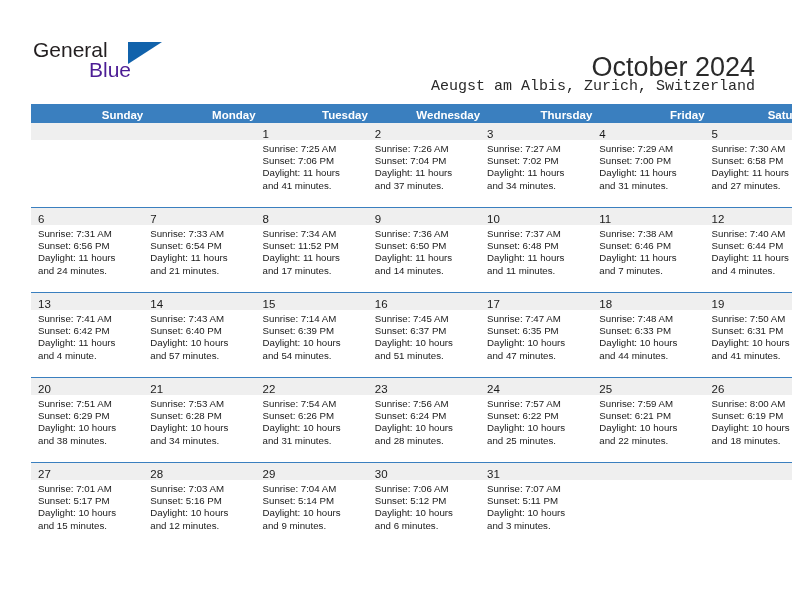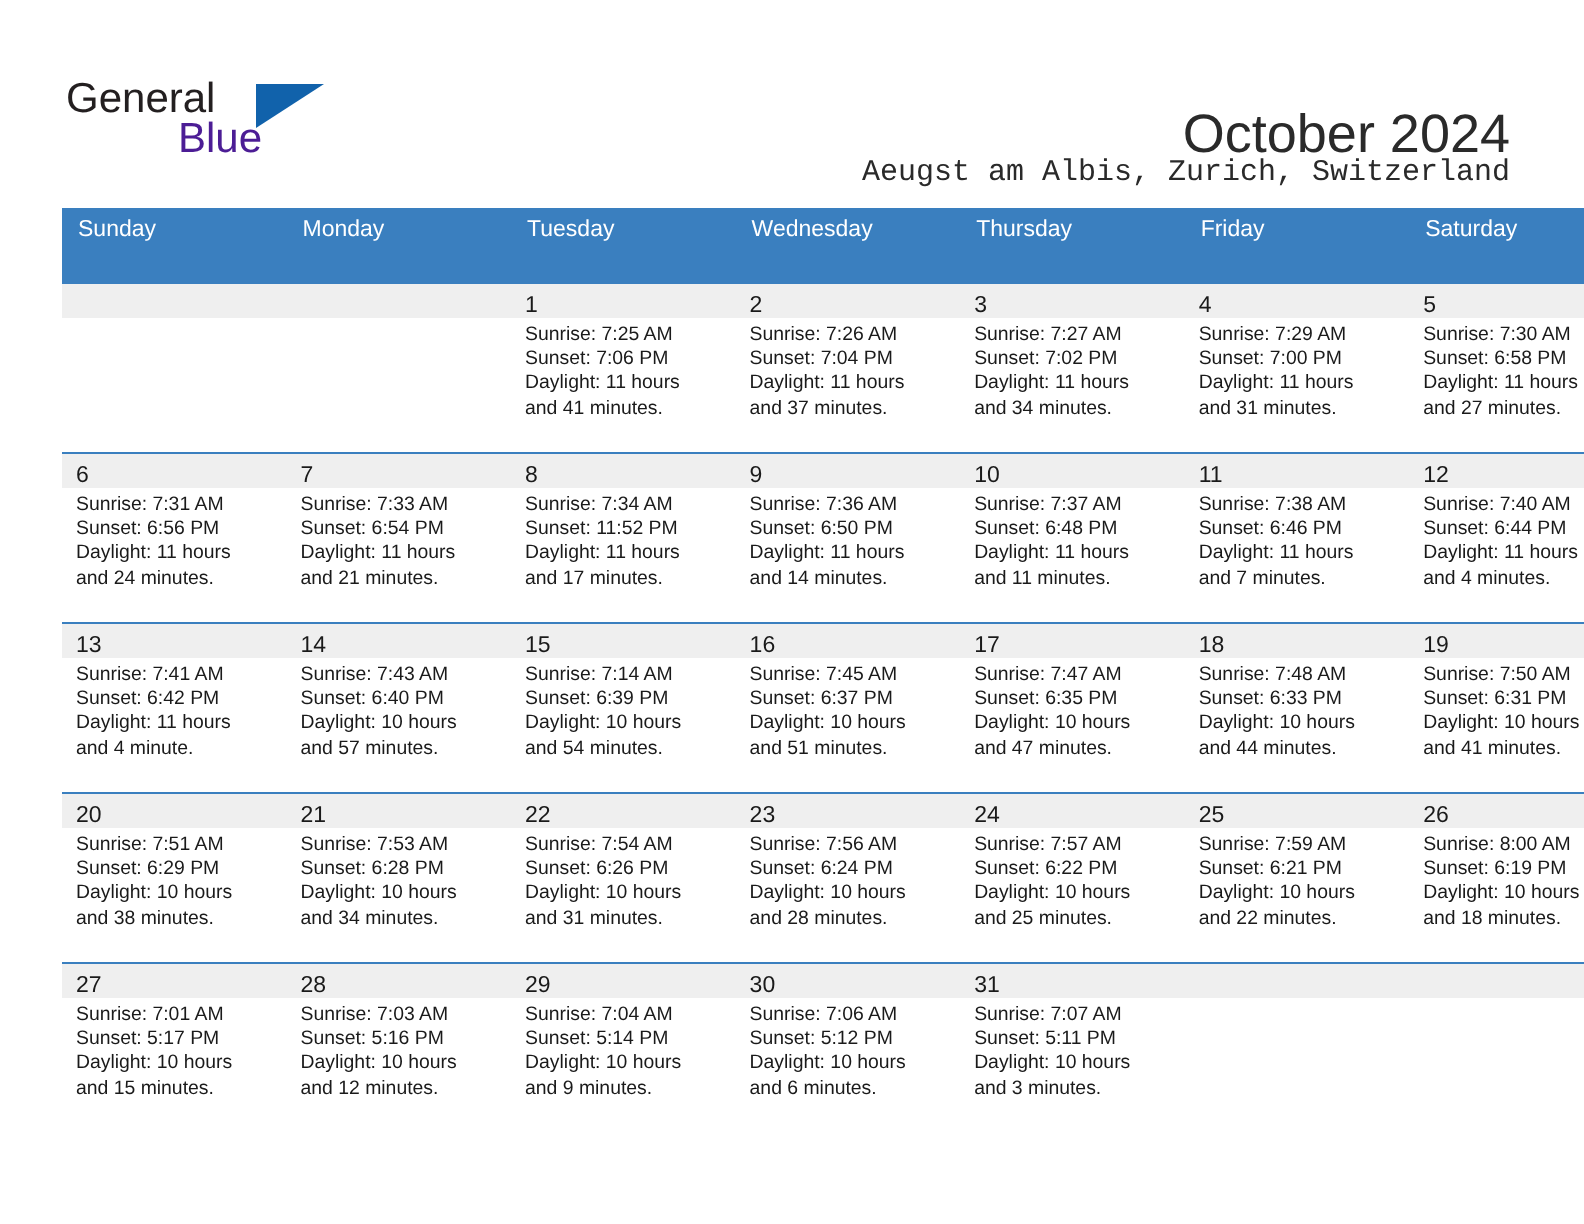--- a/index.html
+++ b/index.html
@@ -88,23 +88,23 @@
     left: 31px;
     top: 104px;
     width: 730px;
     border-collapse: collapse;
     table-layout: fixed;
   }
   .calendar th {
     background: #3a7fbf;
     color: #ffffff;
     font-size: 11.5px;
-    font-weight: normal;
-    text-align: left;
-    padding: 5px 0 21px 8px;
+    font-weight: bold;
+    text-align: right;
+    padding: 5px 0 2px 8px;
     border: none;
     width: 104.28px;
   }
   .calendar td {
     vertical-align: top;
     padding: 0;
     border: none;
     border-top: 1.5px solid #3a7fbf;
     height: 84px;
     background: #ffffff;

